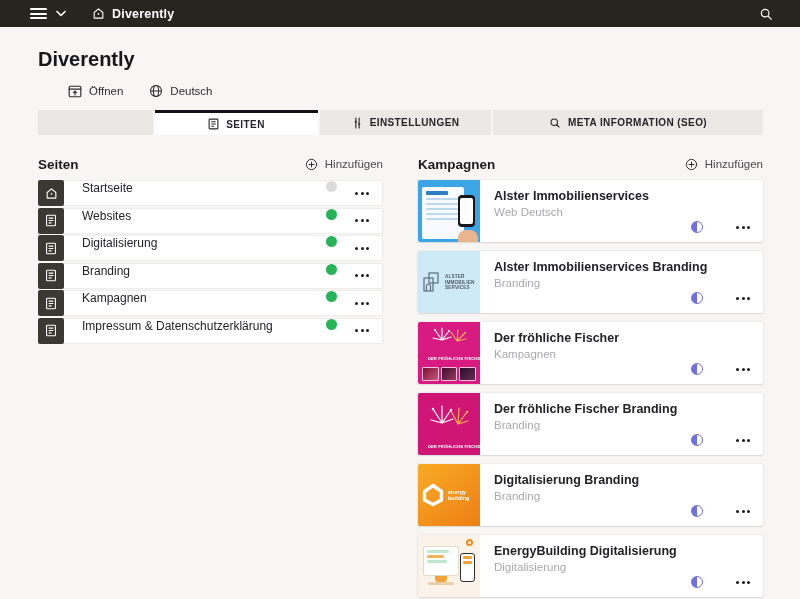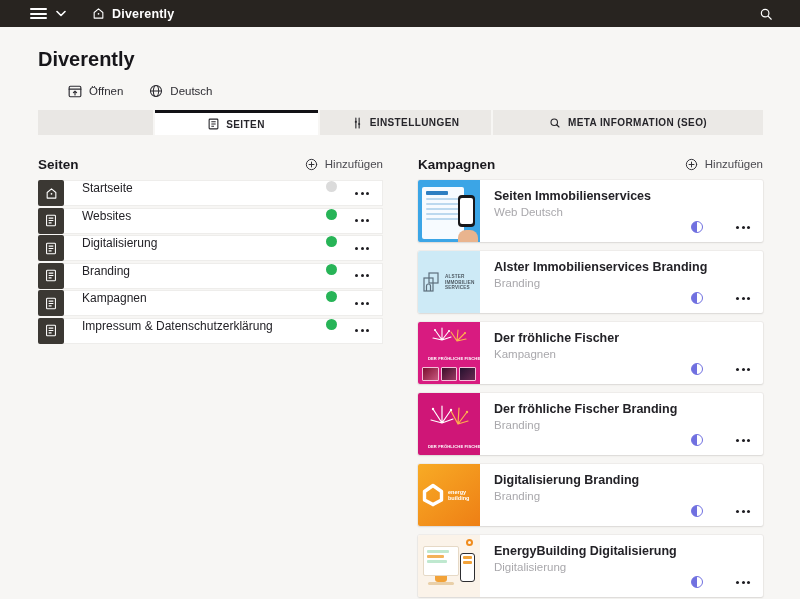--- a/index.html
+++ b/index.html
@@ -344,21 +344,21 @@
             <i></i>
             <i></i>
             <i></i>
           </div>
         <div class="hand"></div>
         <div class="phone">
             <i></i>
           </div>
       </div>
       <div class="card-body">
-        <div class="card-title">Seiten Immobilienservices</div>
+        <div class="card-title">Alster Immobilienservices</div>
         <div class="card-subtitle">Web Deutsch</div>
       </div>
       <div class="card-controls">
         <span class="halfmoon"></span>
         <span class="menu-dots">
             <i></i>
             <i></i>
             <i></i>
           </span>
       </div>

